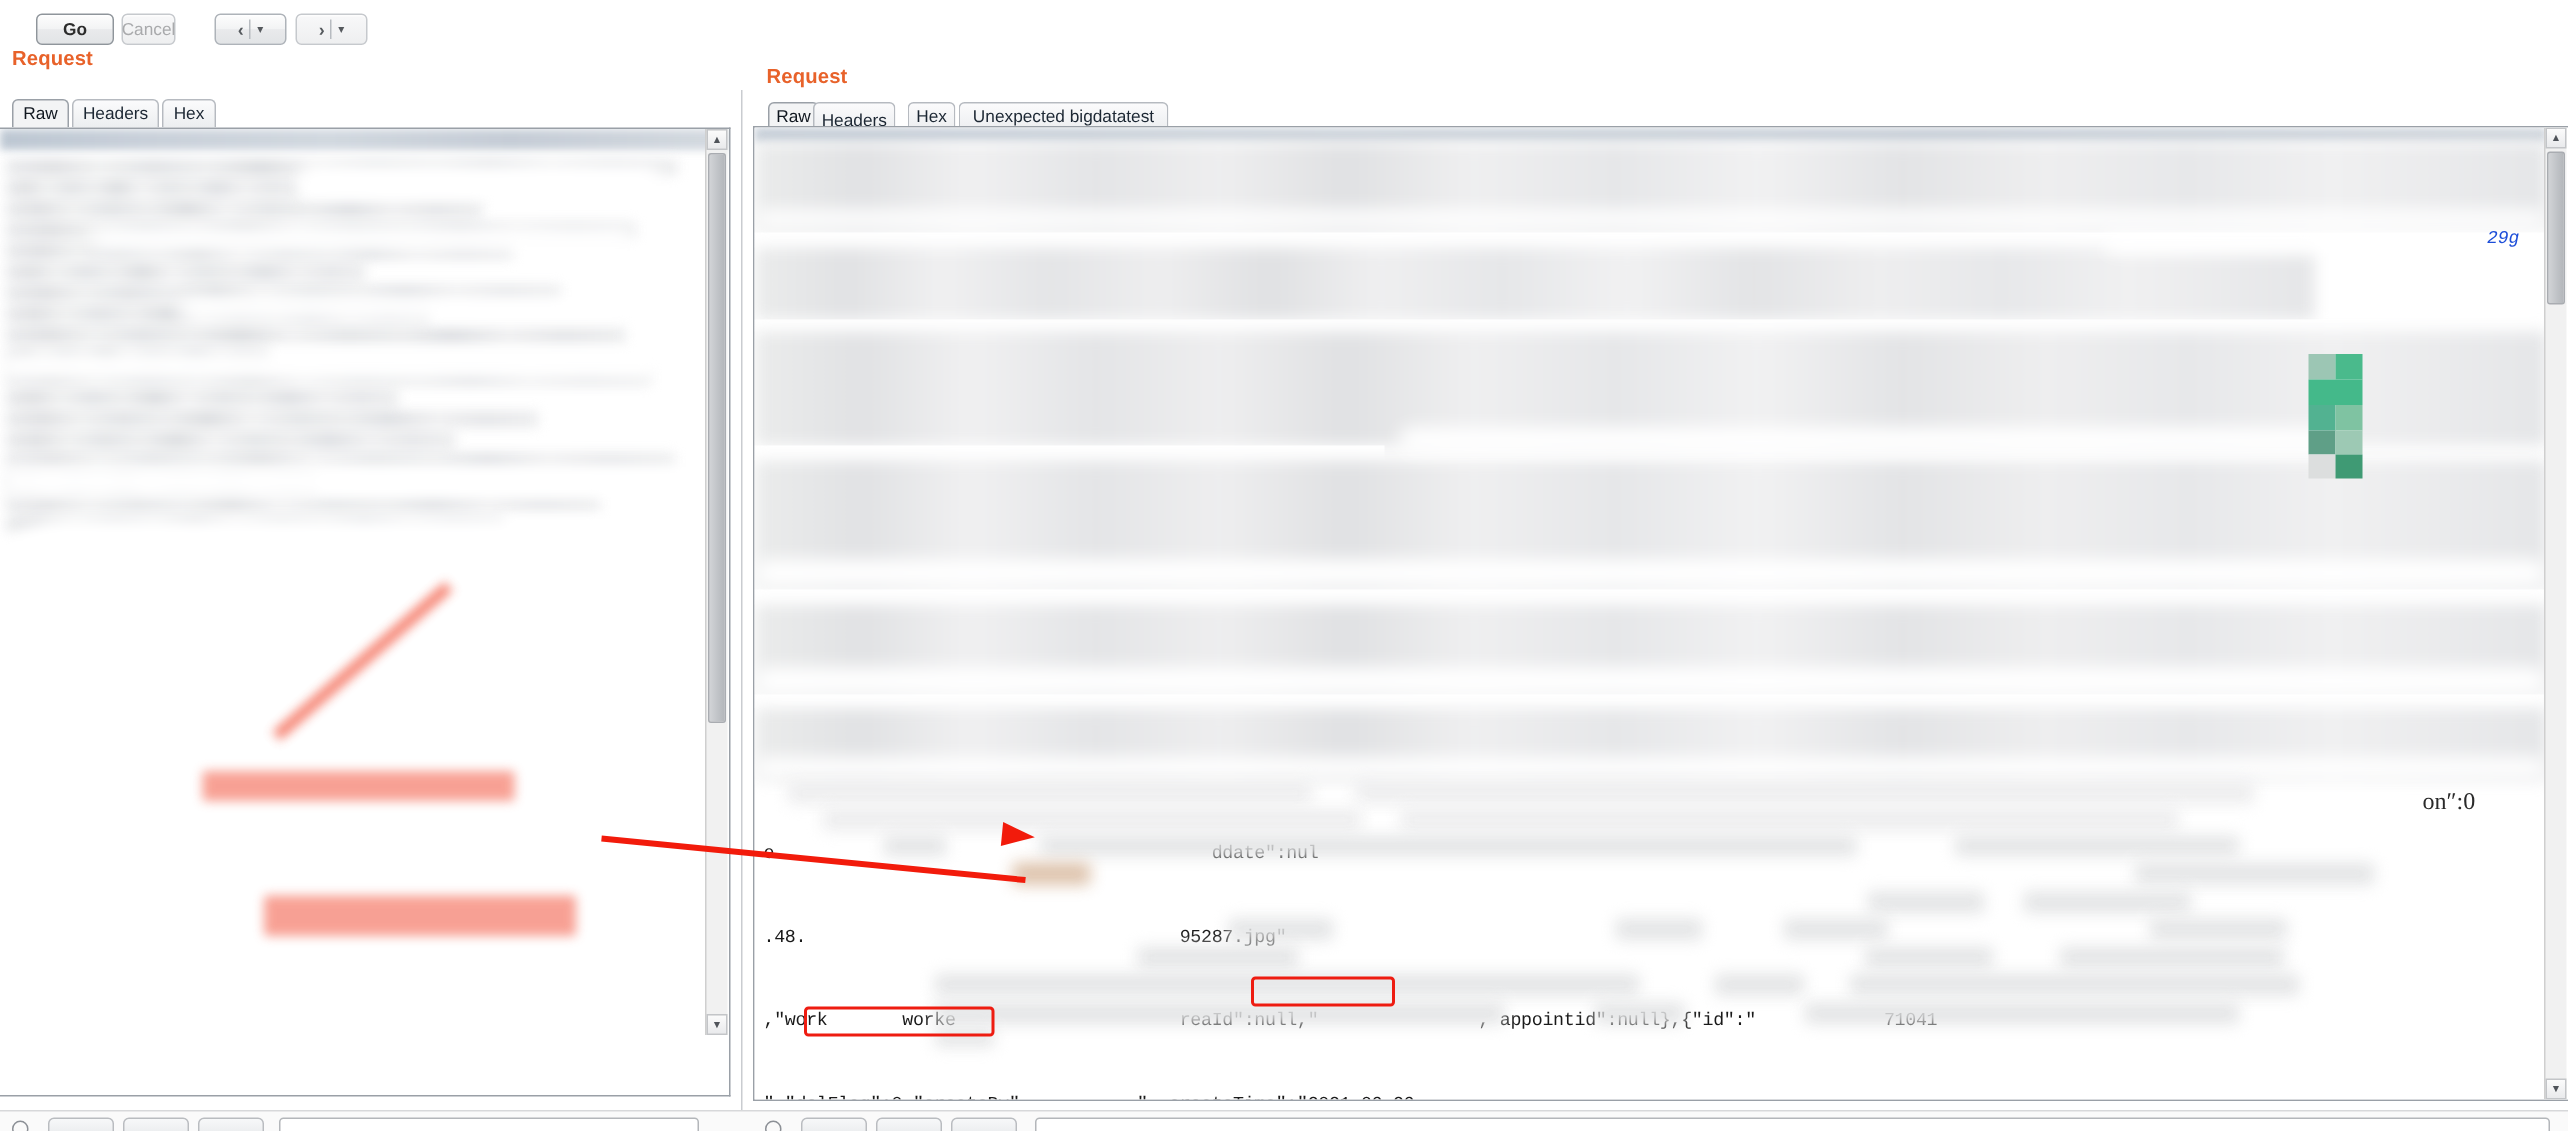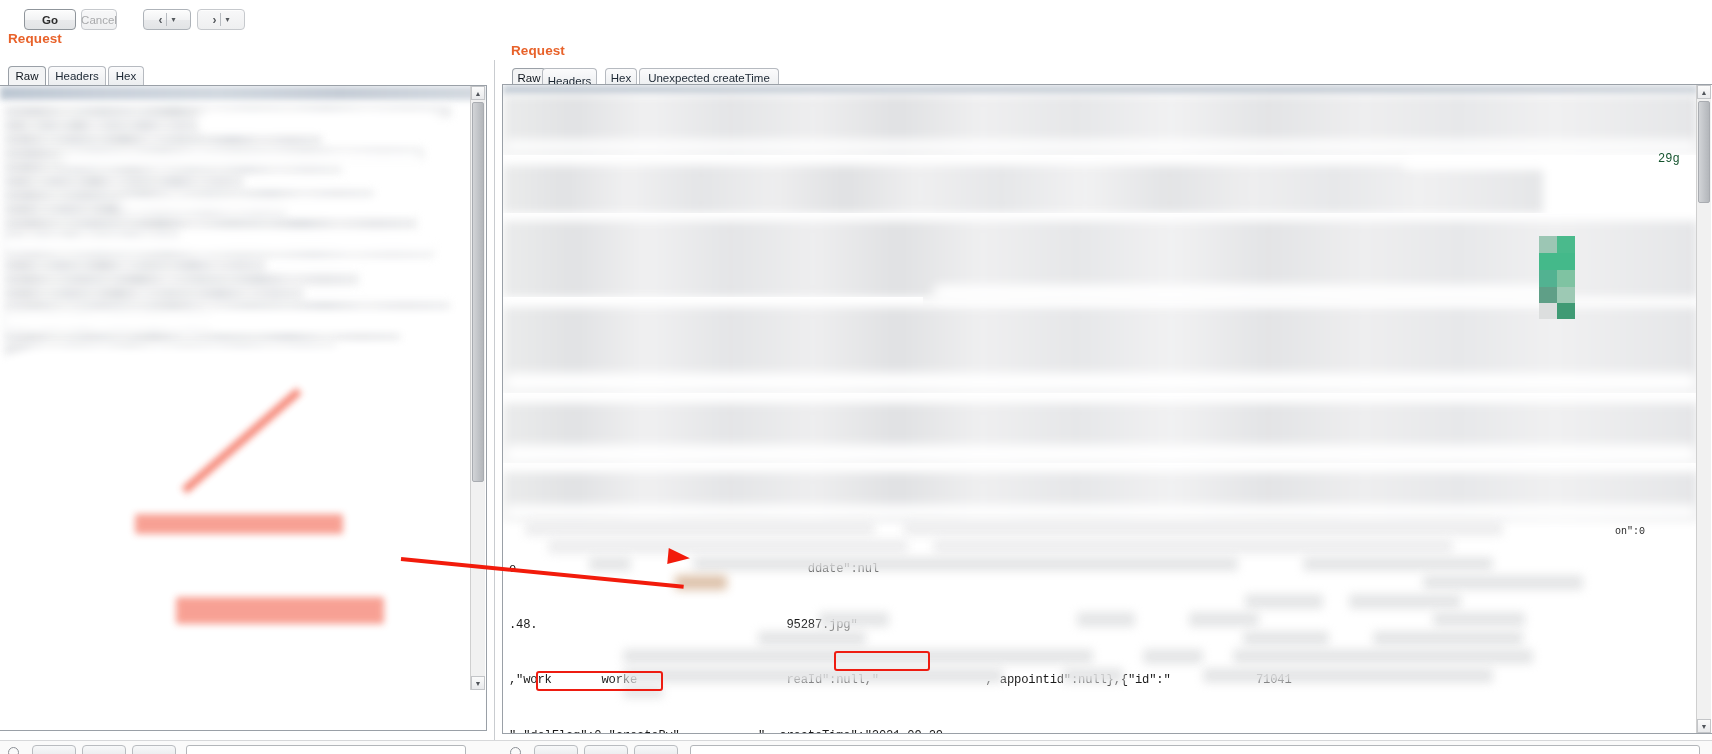--- a/index.html
+++ b/index.html
@@ -375,21 +375,21 @@
     <div class="tab active" id="resp-tab-raw">
       <span>Raw</span>
     </div>
     <div class="tab" id="resp-tab-hdr">
       <span>Headers</span>
     </div>
     <div class="tab" id="resp-tab-hex">
       <span>Hex</span>
     </div>
     <div class="tab" id="resp-tab-unx">
-      <span>Unexpected createTime</span>
+      <span>Unexpected bigdatatest</span>
     </div>
   </div>
 
   <div class="panel" id="request-panel">
     <div class="panel-body">
 
       <div class="req-headband"></div>
 
       <div class="mosaic" style="left:0;top:16px;width:460px;height:320px;">
         <div class="mline" style="left:4px;  top:4px;   width:448px;"></div>
@@ -453,33 +453,33 @@
         <div class="resp-mosaic-row" style="top:377px; width:1195px; height:48px;"></div>
       </div>
 
       <div class="bubble" style="left:430px;top:200px;width:630px;height:16px;"></div>
       <div class="bubble" style="left:900px;top:70px;width:300px;height:14px;"></div>
       <div class="bubble" style="left:0px;top:55px;width:1195px;height:12px;"></div>
       <div class="bubble" style="left:0px;top:288px;width:1195px;height:18px;"></div>
       <div class="bubble" style="left:0px;top:360px;width:1195px;height:18px;"></div>
       <div class="bubble" style="left:0px;top:420px;width:1195px;height:14px;"></div>
 
-      <div style="position:absolute;left:1155px;top:67px;font-family:'Liberation Mono',monospace;font-size:12px;color:#14532d;">29g</div>
+      <div style="position:absolute;left:1155px;top:67px;font-family:'Liberation Mono',monospace;font-size:12px;color:#1d4ed8;font-style:italic;">29g</div>
 
       <div class="accent-sq" style="left:1036px;top:151px;width:18px;height:17px;background:#9cc6b4;"></div>
       <div class="accent-sq" style="left:1054px;top:151px;width:18px;height:17px;background:#4aba8c;"></div>
       <div class="accent-sq" style="left:1036px;top:168px;width:36px;height:17px;background:#44b98a;"></div>
       <div class="accent-sq" style="left:1036px;top:185px;width:18px;height:17px;background:#52b291;"></div>
       <div class="accent-sq" style="left:1054px;top:185px;width:18px;height:17px;background:#7fc3a2;"></div>
       <div class="accent-sq" style="left:1036px;top:202px;width:18px;height:16px;background:#5f9f87;"></div>
       <div class="accent-sq" style="left:1054px;top:202px;width:18px;height:16px;background:#9dc9b4;"></div>
       <div class="accent-sq" style="left:1036px;top:218px;width:18px;height:16px;background:#dcdede;"></div>
       <div class="accent-sq" style="left:1054px;top:218px;width:18px;height:16px;background:#3f9a74;"></div>
 
-      <div style="position:absolute;left:1112px;top:441px;font-family:Liberation Mono, monospace;font-size:10px;color:#2a2a2a;">on″:0</div>
+      <div style="position:absolute;left:1112px;top:441px;font-family:Liberation Serif, serif;font-size:16px;color:#2a2a2a;">on″:0</div>
 
       <div class="json-text">
         <div class="json-line">e.                                        ddate″:nul</div>
         <div class="json-line">.48.                                   95287.jpg″</div>
         <div class="json-line">,″work       worke                     reaId″:null,″               , appointid″:null},{″id″:″            71041</div>
         <div class="json-line">″,″delFlag″:0,″createBy″           ″, createTime″:″2021-09-29</div>
         
         
         
         

